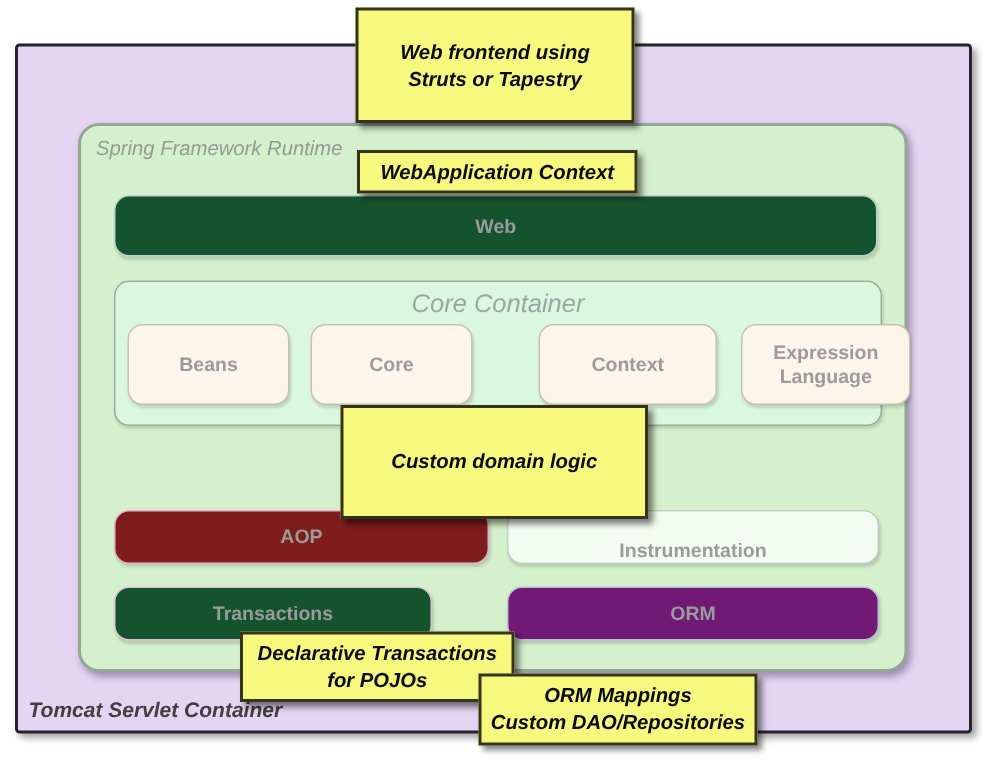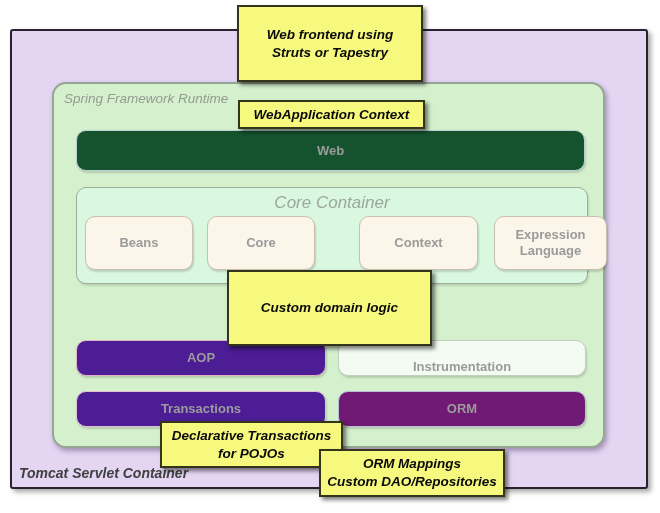--- a/index.html
+++ b/index.html
@@ -47,23 +47,23 @@
   #core-title {
     position: absolute; top: 5px; width: 100%; text-align: center;
     font-style: italic; font-size: 17px; color: #9aa8a0;
   }
   .sub { top: 28px; height: 54px; background: #FBF5EA; border: 1.5px solid #c9c0ad; }
   #mod-beans   { left: 8px;   width: 108px; }
   #mod-core    { left: 130px; width: 108px; }
   #mod-context { left: 252px; width: 119px; margin-left: 30px; }
   #mod-el      { left: 385px; width: 113px; padding: 0 14px; margin-left: 32px; }
 
-  #mod-aop   { left: 22px;  top: 256px; width: 250px; height: 36px; background: #4c1d95; border: 1.5px solid #e2b4c9; }
+  #mod-aop   { left: 22px;  top: 256px; width: 250px; height: 36px; background: #7f1d1d; border: 1.5px solid #e2b4c9; }
   #mod-instr { left: 284px; top: 256px; width: 248px; height: 36px; background: #F4FBF2; border: 1.5px solid #c3cfc1; align-items: flex-end; }
-  #mod-tx    { left: 22px;  top: 307px; width: 250px; height: 36px; background: #4c1d95; border: 1.5px solid #e1c3d4; }
+  #mod-tx    { left: 22px;  top: 307px; width: 212px; height: 36px; background: #14532d; border: 1.5px solid #e1c3d4; }
   #mod-orm   { left: 284px; top: 307px; width: 248px; height: 36px; background: #701a75; border: 1.5px solid #babed7; }
 
   
   .callout {
     position: absolute; z-index: 5;
     background: #F6F97D; border: 2px solid #34341b;
     box-shadow: 3px 3px 4px rgba(0,0,0,0.5);
     display: flex; flex-direction: column; align-items: center; justify-content: center;
     font-weight: bold; font-style: italic; font-size: 13.5px; color: #0a0a0a;
     text-align: center; line-height: 1.32;

